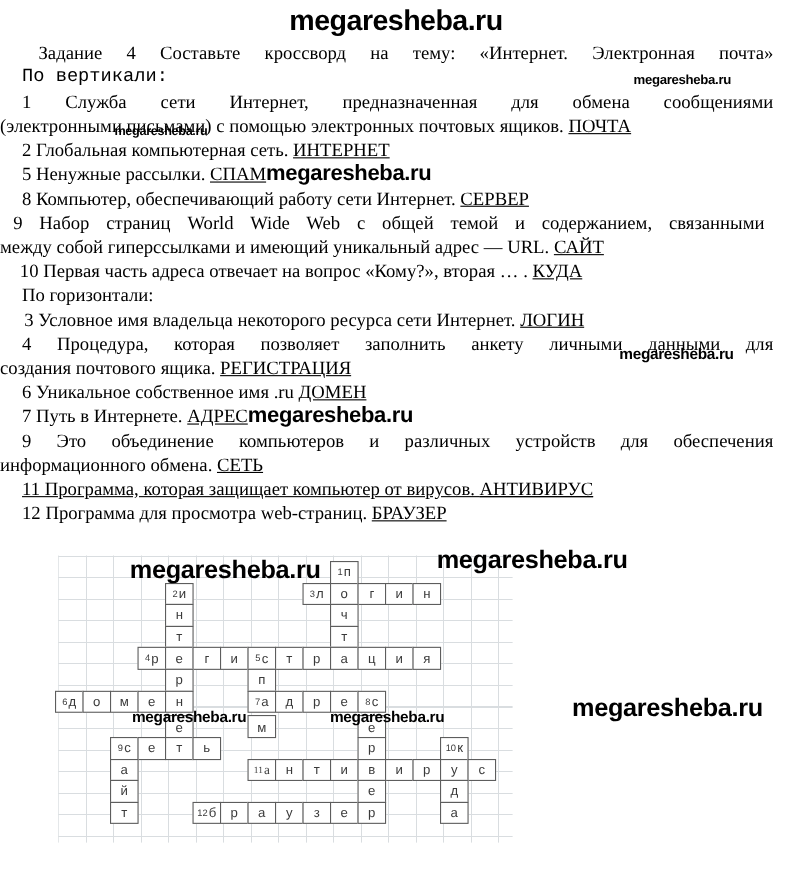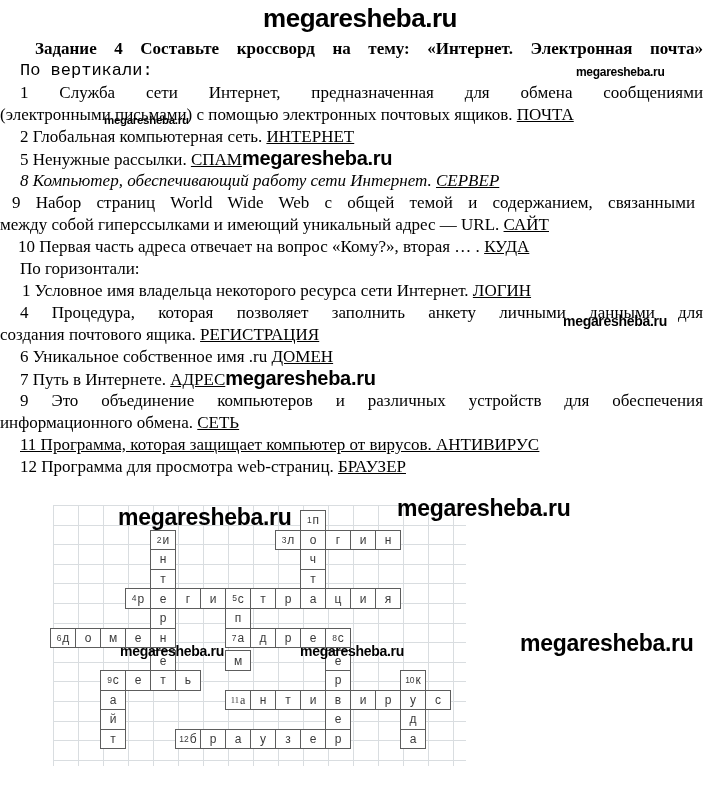--- a/index.html
+++ b/index.html
@@ -10,21 +10,21 @@
           font-family:"Liberation Sans",sans-serif;font-weight:bold;font-size:26px;letter-spacing:-0.5px;}
   .wm-footer{position:absolute;left:0;right:0;top:769px;text-align:center;
           font-family:"Liberation Sans",sans-serif;font-weight:bold;font-size:27px;}
   
   .wm{position:absolute;font-family:"Liberation Sans",sans-serif;font-weight:bold;
       white-space:nowrap;line-height:1;letter-spacing:-0.3px;color:#000;}
   
   .line{position:absolute;white-space:nowrap;font-size:17px;line-height:21.7px;}
   .line.j{white-space:normal;text-align:justify;text-align-last:justify;}
   .seg.u{text-decoration:underline;}
-  .seg.b{font-weight:bold;}
+  .seg.b{font-weight:normal;}
   .seg.wm-inline{font-family:"Liberation Sans",sans-serif;font-weight:bold;font-size:20px;
                  letter-spacing:-0.3px;text-decoration:none;}
   
   .gridbg{position:absolute;left:53px;top:505px;width:413px;height:261px;
       background-image:
         repeating-linear-gradient(to right,#d9dde0 0,#d9dde0 1px,transparent 1px,transparent 25px),
         repeating-linear-gradient(to bottom,#d9dde0 0,#d9dde0 1px,transparent 1px,transparent 19.6px);}
   .cell{position:absolute;width:26px;height:20.6px;box-sizing:border-box;
         border:1px solid #5d5d5d;background:#fff;display:flex;align-items:center;justify-content:center;
         font-family:"Liberation Sans",sans-serif;color:#3a3a3a;}
@@ -37,26 +37,26 @@
 <div id="page">
   <div class="wm-top">megaresheba.ru</div>
 
   <div id="doc-lines">
       <div class="line j" style="left: 35px; top: 38px; width: 668px;"><span class="seg b">Задание 4 Составьте кроссворд на тему: «Интернет. Электронная почта»</span></div>
       <div class="line" style="left: 20px; top: 60px; font-family: Liberation Mono, monospace;"><span class="seg">По вертикали:</span></div>
       <div class="line j" style="left: 20px; top: 82px; width: 683px;"><span class="seg">1 Служба сети Интернет, предназначенная для обмена сообщениями</span></div>
       <div class="line" style="left: 0px; top: 104px;"><span class="seg">(электронными письмами) с помощью электронных почтовых ящиков. </span><span class="seg u">ПОЧТА</span></div>
       <div class="line" style="left: 20px; top: 126px;"><span class="seg">2 Глобальная компьютерная сеть. </span><span class="seg u">ИНТЕРНЕТ</span></div>
       <div class="line" style="left: 20px; top: 148px;"><span class="seg">5 Ненужные рассылки. </span><span class="seg u">СПАМ</span><span class="seg wm-inline">megaresheba.ru</span></div>
-      <div class="line" style="left: 20px; top: 170px; font-style: italic;"><span class="seg">8 Компьютер, обеспечивающий работу сети Интернет. </span><span class="seg u">СЕРВЕР</span></div>
+      <div class="line" style="left: 20px; top: 170px;"><span class="seg">8 Компьютер, обеспечивающий работу сети Интернет. </span><span class="seg u">СЕРВЕР</span></div>
       <div class="line j" style="left: 12px; top: 192px; width: 683px;"><span class="seg">9 Набор страниц World Wide Web с общей темой и содержанием, связанными</span></div>
       <div class="line" style="left: 0px; top: 214px;"><span class="seg">между собой гиперссылками и имеющий уникальный адрес — URL.  </span><span class="seg u">САЙТ</span></div>
       <div class="line" style="left: 18px; top: 236px;"><span class="seg">10 Первая часть адреса отвечает на вопрос «Кому?», вторая … . </span><span class="seg u">КУДА</span></div>
       <div class="line" style="left: 20px; top: 258px;"><span class="seg">По горизонтали:</span></div>
-      <div class="line" style="left: 22px; top: 280px;"><span class="seg">1 Условное имя владельца некоторого ресурса сети Интернет. </span><span class="seg u">ЛОГИН</span></div>
+      <div class="line" style="left: 22px; top: 280px;"><span class="seg">3 Условное имя владельца некоторого ресурса сети Интернет. </span><span class="seg u">ЛОГИН</span></div>
       <div class="line j" style="left: 20px; top: 302px; width: 683px;"><span class="seg">4 Процедура, которая позволяет заполнить анкету личными данными для</span></div>
       <div class="line" style="left: 0px; top: 324px;"><span class="seg">создания почтового ящика. </span><span class="seg u">РЕГИСТРАЦИЯ</span></div>
       <div class="line" style="left: 20px; top: 346px;"><span class="seg">6 Уникальное собственное имя .ru </span><span class="seg u">ДОМЕН</span></div>
       <div class="line" style="left: 20px; top: 368px;"><span class="seg">7 Путь в Интернете.  </span><span class="seg u">АДРЕС</span><span class="seg wm-inline">megaresheba.ru</span></div>
       <div class="line j" style="left: 20px; top: 390px; width: 683px;"><span class="seg">9 Это объединение компьютеров и различных устройств для обеспечения</span></div>
       <div class="line" style="left: 0px; top: 412px;"><span class="seg">информационного обмена. </span><span class="seg u">СЕТЬ</span></div>
       <div class="line" style="left: 20px; top: 434px; text-decoration: underline;"><span class="seg">11 Программа, которая защищает компьютер от вирусов. </span><span class="seg u">АНТИВИРУС</span></div>
       <div class="line" style="left: 20px; top: 456px;"><span class="seg">12 Программа для просмотра web-страниц. </span><span class="seg u">БРАУЗЕР</span></div>
     </div>
 

